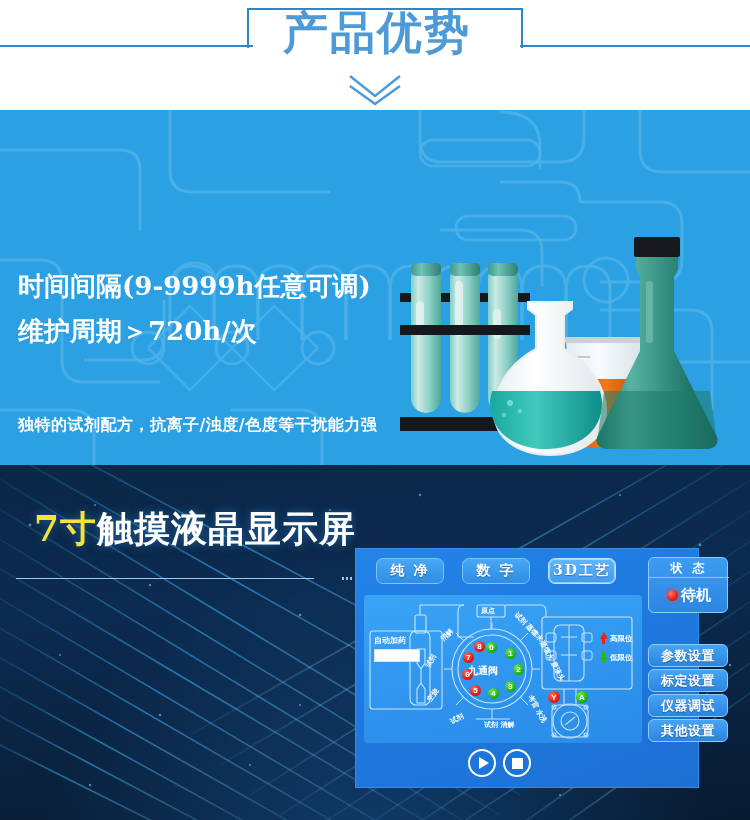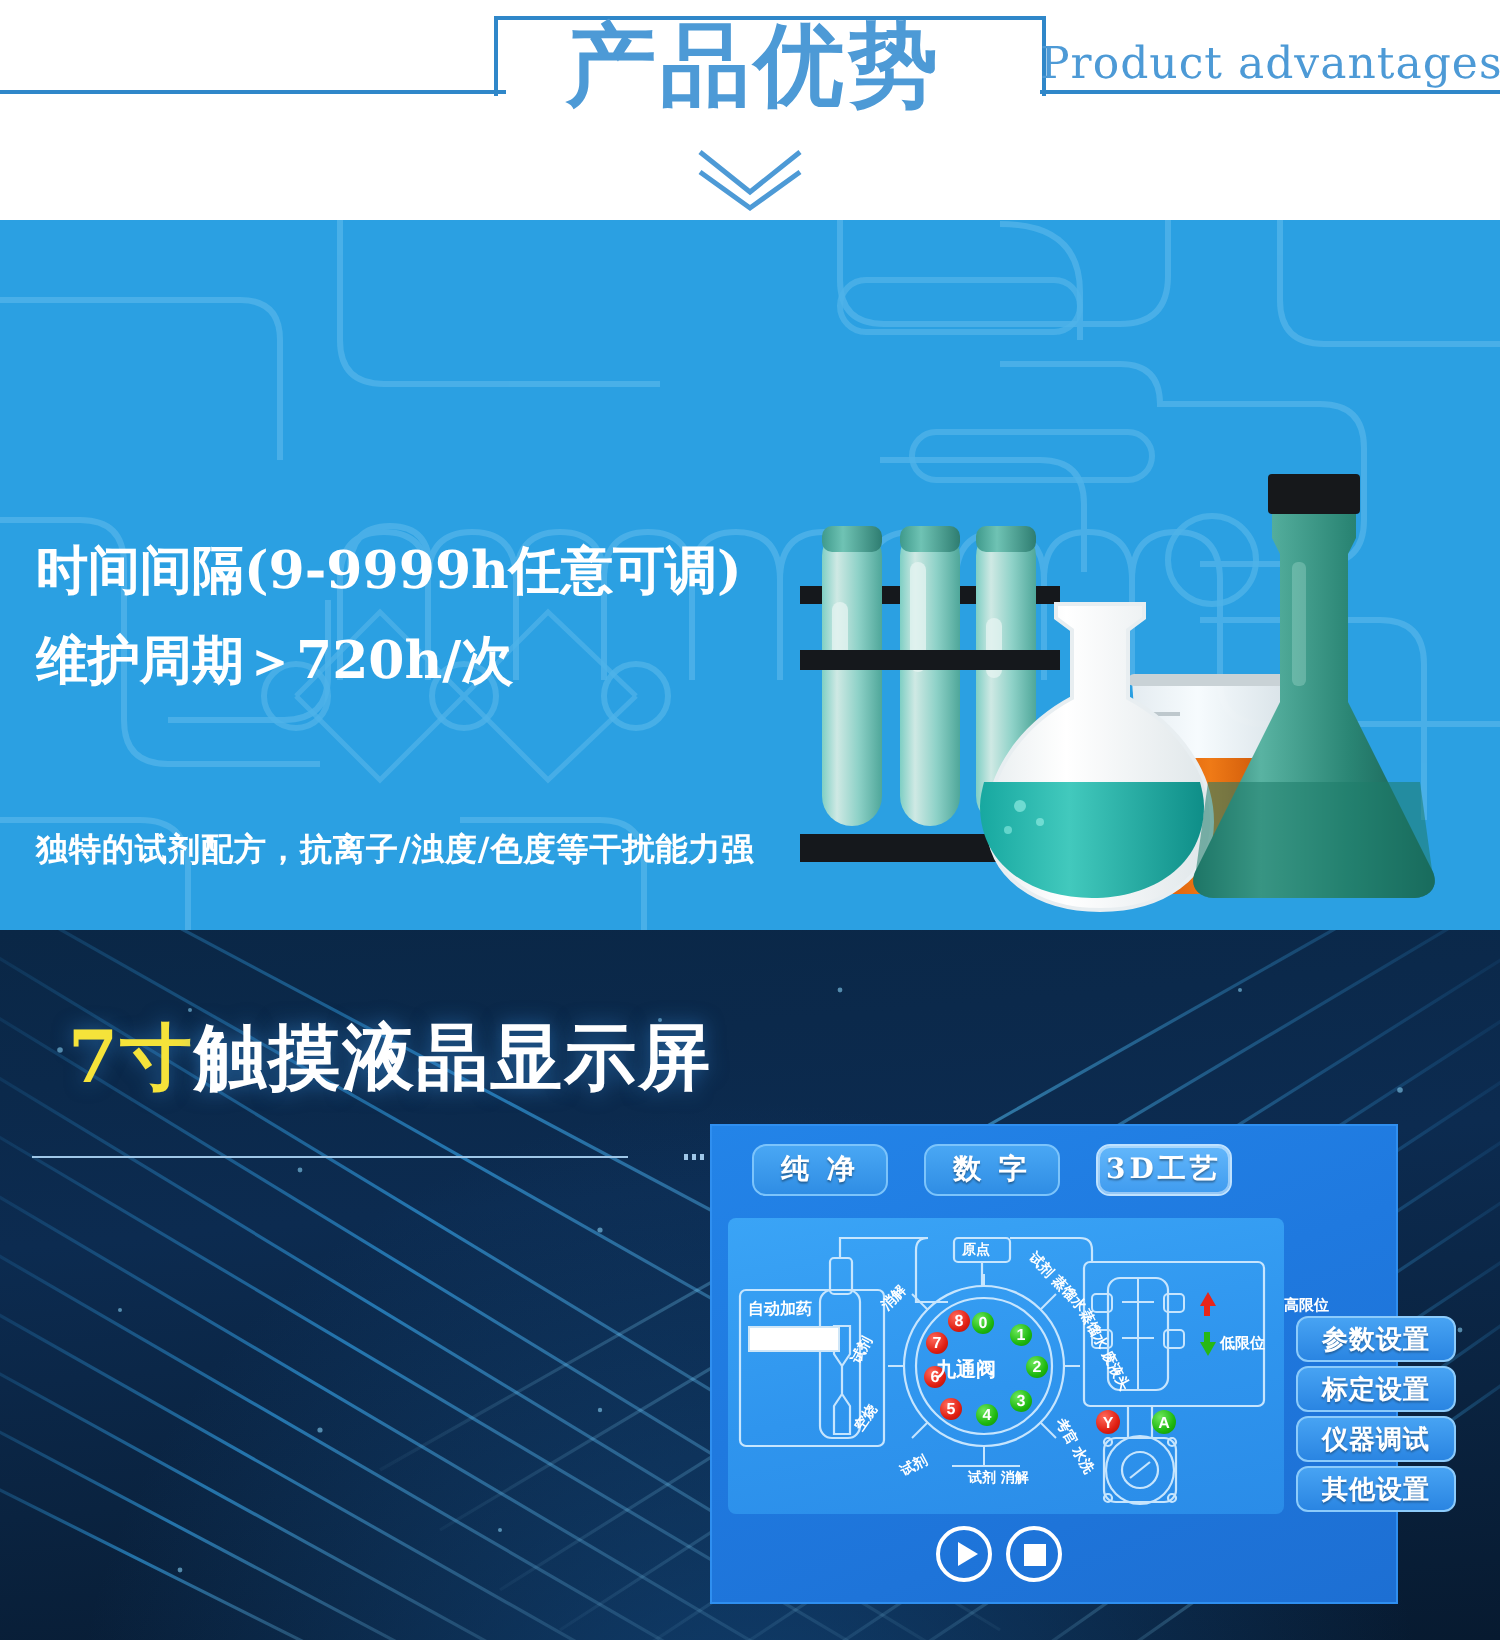--- a/index.html
+++ b/index.html
@@ -99,21 +99,21 @@
   }
   .s2-body {
     position: absolute; left: 18px; top: 686px;
     font-family: "DejaVu Serif", "Liberation Serif", serif;
     font-size: 23px; font-weight: 700; color: #ffffff; line-height: 38px;
     white-space: pre; letter-spacing: .5px;
   }
 
   
   #lcd {
-    position: absolute; left: 355px; top: 562px; width: 344px; height: 240px;
+    position: absolute; left: 355px; top: 548px; width: 344px; height: 240px;
     background: linear-gradient(160deg, #2384e8 0%, #1f79df 45%, #1d6fd3 100%);
     border: 1px solid #2f8ff0;
   }
   .tabrow { position: absolute; left: 14px; top: 9px; width: 300px; height: 26px; }
   .tab {
     position: absolute; top: 0; height: 26px; border-radius: 7px;
     background: linear-gradient(180deg,#49a7f4 0%, #2f8de4 100%);
     border: 1px solid #7cc4fb; color: #ffffff;
     font-family: "DejaVu Serif","Liberation Serif",serif;
     font-size: 14px; font-weight: 700; letter-spacing: 2px;
@@ -206,21 +206,20 @@
 </head>
 <body>
 
 <div id="page">
 
   <div id="header">
     <div class="hdr-rule left"></div>
     <div class="hdr-rule right"></div>
     <div class="hdr-bracket"></div>
     <div class="hdr-cn">产品优势</div>
-    <div class="hdr-en">Product advantages</div>
     <svg class="hdr-chev" viewBox="0 0 70 34">
       <path d="M10 4 L35 24 L60 4" fill="none" stroke="#4d9ad6" stroke-width="2.5"></path>
       <path d="M18 4 L35 18 L52 4" fill="none" stroke="#4d9ad6" stroke-width="0"></path>
       <path d="M10 14 L35 32 L60 14" fill="none" stroke="#4d9ad6" stroke-width="2.5"></path>
     </svg>
   </div>
 
   <div id="sec1">
 
     <svg class="circuit" viewBox="0 0 750 355">
@@ -507,34 +506,41 @@
 消解</div>
       <div class="vlabel" style="left:158px; top:110px;transform:rotate(60deg);">考官
 水洗</div>
       <div class="vlabel" style="left:166px; top:62px; transform:rotate(62deg);">蒸馏水
 废液头</div>
       <div class="vlabel" style="left:146px; top:28px; transform:rotate(46deg);">试剂
 蒸馏水</div>
 
       <div class="arrw up" style="left:236px; top:37px;"></div>
       <div class="arrstem" style="left:237.5px; top:44px; background:#e8251a;"></div>
-      <div class="limlab" style="left:246px; top:39px;margin-left:32px;">高限位</div>
+      <div class="limlab" style="left:246px; top:39px;">高限位</div>
       <div class="arrw dn" style="left:236px; top:62px;"></div>
       <div class="arrstem" style="left:237.5px; top:57px; background:#27b815;"></div>
       <div class="limlab" style="left:246px; top:58px;">低限位</div>
 
       <div class="badge y" style="left:184px; top:96px;">Y</div>
       <div class="badge a" style="left:212px; top:96px;">A</div>
 
       <div class="tempwrap">
         <div class="templab">自动加药</div>
         <div class="tempfield"></div>
       </div>
     </div>
 
+    <div class="statusbox">
+      <div class="st-title">状 态</div>
+      <div class="st-val">
+        <span class="st-led"></span>
+        <span>待机</span>
+      </div>
+    </div>
 
     <div class="menubtn mb0">参数设置</div>
     <div class="menubtn mb1">标定设置</div>
     <div class="menubtn mb2">仪器调试</div>
     <div class="menubtn mb3">其他设置</div>
 
     <div class="playrow">
       <div class="rbtn p">
         <div class="tri"></div>
       </div>

